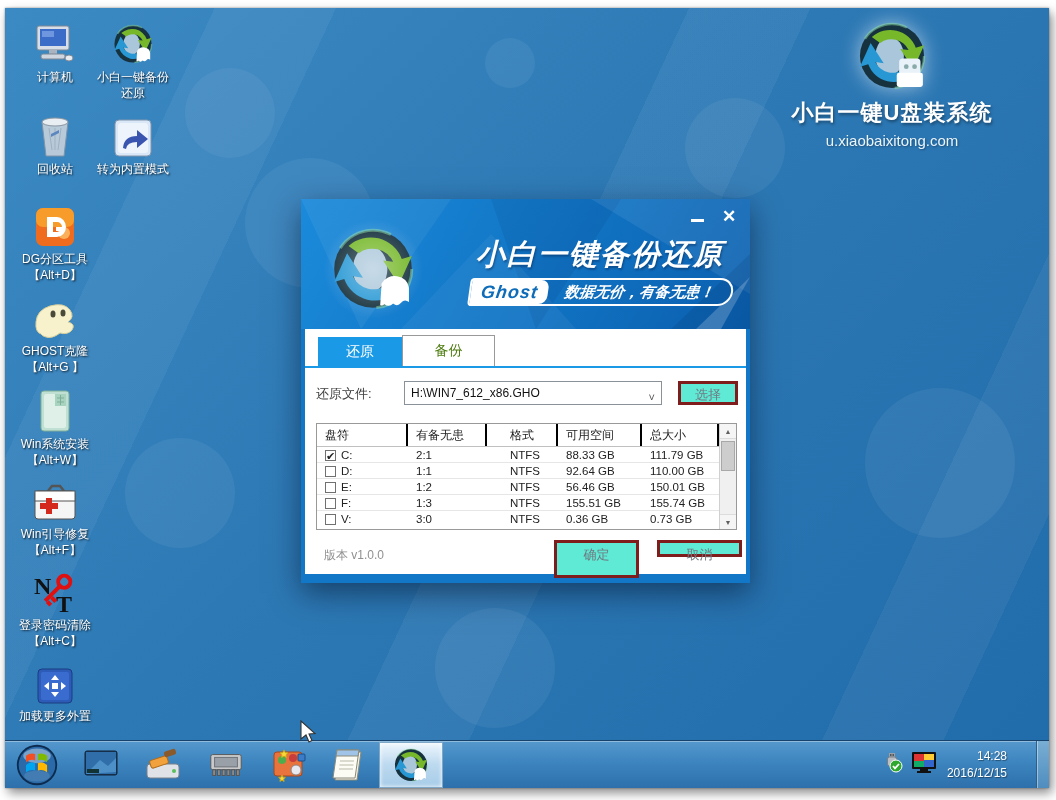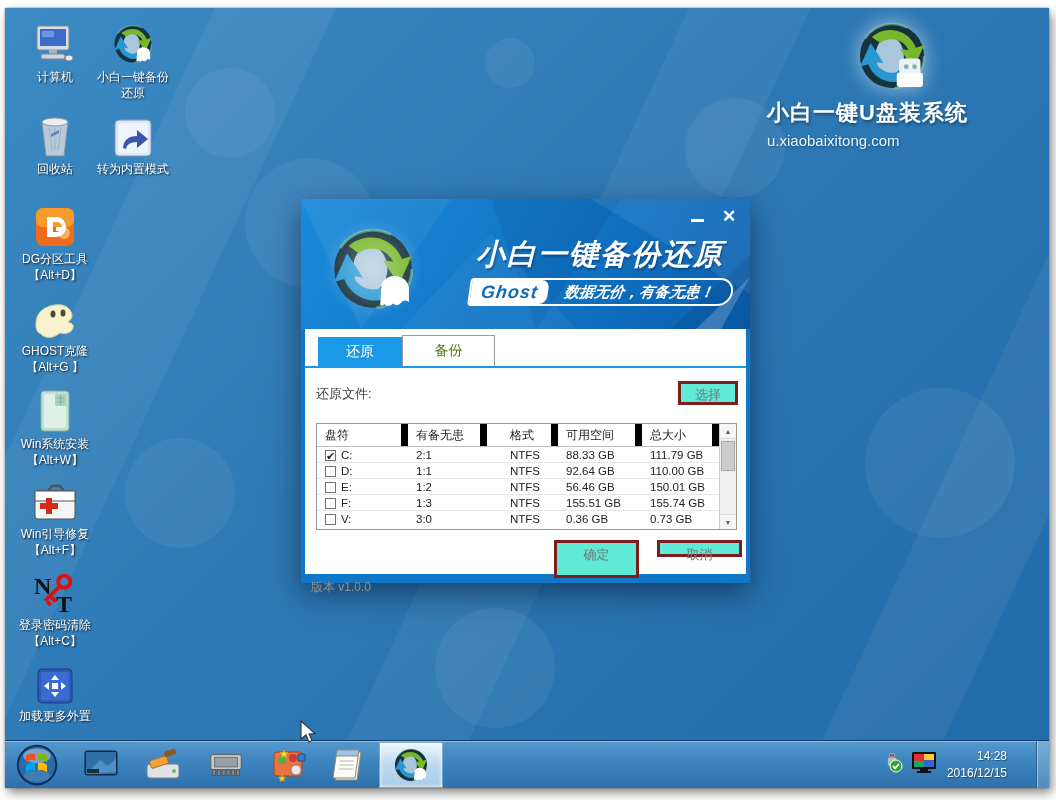--- a/index.html
+++ b/index.html
@@ -16,21 +16,21 @@
   .bokeh { position:absolute; border-radius:50%; background:rgba(255,255,255,.06); }
 
   
   .dicon { position:absolute; width:92px; text-align:center; cursor:pointer; }
   .dicon .ig { height:48px; display:flex; align-items:flex-end; justify-content:center; }
   .dicon .ig svg { display:block; }
   .dicon .lbl { margin-top:3px; font-size:12px; color:#fff; line-height:1.35;
                 white-space:pre-line; text-shadow:1px 1px 2px rgba(0,0,0,.85); }
 
   
-  .brand { position:absolute; right:32px; top:10px; width:250px; text-align:left; }
+  .brand { position:absolute; right:32px; top:10px; width:250px; text-align:center; }
   .brand .bicon { display:flex; justify-content:center; filter:drop-shadow(0 0 10px rgba(255,255,255,.55)); }
   .brand .btitle { margin-top:4px; font-size:22px; font-weight:bold; color:#fff;
                    letter-spacing:1px; text-shadow:1px 2px 3px rgba(0,0,0,.4); }
   .brand .burl { margin-top:4px; font-size:15px; color:#eaf4fb; text-shadow:1px 1px 2px rgba(0,0,0,.35); }
 
   
   .dialog { position:absolute; left:296px; top:191px; width:449px; height:384px;
             box-shadow:0 10px 28px rgba(0,10,30,.5); }
   .dhead { position:relative; height:130px; overflow:hidden;
            background:linear-gradient(120deg,#1b8ada 0%,#1174c4 55%,#0b5fae 100%); }
@@ -75,40 +75,40 @@
   .combo .arrow { position:absolute; right:6px; top:4px; color:#555; font-size:11px; }
   .btn { border:3px solid #7f1d1d; background:#5eead4; color:#707880; font-size:13px;
          text-align:center; cursor:pointer; }
   .selbtn { position:absolute; left:373px; top:0; width:60px; height:24px; line-height:22px; }
 
   .ptable { position:absolute; left:11px; top:94px; width:421px; height:107px;
             border:1px solid #999; display:flex; font-size:12px; color:#222; }
   .tcols { flex:1; display:flex; flex-direction:column; }
   .thead { display:flex; height:23px; line-height:23px; border-bottom:1px solid #c0c0c0;
            background:#fff; }
-  .thead .hc { border-right:7px solid #000000; padding-left:8px; }
+  .thead .hc { border-right:2px solid #000000; padding-left:8px; }
   .trow { display:flex; height:16px; line-height:16px; border-bottom:1px solid #e6e6e6;
           font-size:11.5px; align-items:center; }
   .trow:last-child { border-bottom:none; }
   .cell { padding-left:8px; overflow:hidden; white-space:nowrap; }
   .c1{width:91px;} .c2{width:79px;} .c3{width:56px;margin-left:15px;} .c4{width:84px;} .c5{flex:1;}
   .cbx { display:inline-block; width:11px; height:11px; border:1px solid #707070;
          background:#fff; margin:0 5px 0 8px; position:relative; vertical-align:-2px; }
   .cbx.on::after { content:"✔"; position:absolute; left:0; top:-3px; font-size:11px; color:#222; }
   .vscroll { width:17px; border-left:1px solid #d0d0d0; background:#f0f0f0;
              position:relative; }
   .sarr { position:absolute; left:0; width:16px; height:15px; background:#f5f5f5;
           color:#606060; font-size:7px; text-align:center; line-height:15px; cursor:pointer; }
   .sarr.up { top:0; border-bottom:1px solid #dcdcdc; }
   .sarr.dn { bottom:0; border-top:1px solid #dcdcdc; }
   .sthumb { position:absolute; left:1px; top:17px; width:14px; height:30px;
             background:#cdcdcd; border:1px solid #a8a8a8; cursor:pointer; }
 
   .dfoot { position:absolute; left:0; bottom:0; width:100%; height:40px; }
-  .version { position:absolute; left:6px; top:13px; font-size:12px; color:#909090;margin-top:32px; }
+  .version { position:absolute; left:19px; top:13px; font-size:12px; color:#909090; }
   .okbtn { position:absolute; left:249px; top:6px; width:85px; height:38px; line-height:23px; }
   .cancelbtn { position:absolute; left:352px; top:6px; width:85px; height:17px; line-height:23px; }
 
   
   .taskbar { position:absolute; left:0; bottom:0; width:100%; height:48px;
              background:linear-gradient(#5598cd 0%, #3d85bf 45%, #2d70ab 100%);
              border-top:1px solid #16426b; }
   .taskbar::before { content:""; position:absolute; top:0; left:0; right:0; height:1px;
                      background:rgba(255,255,255,.35); }
   .tbicon { position:absolute; top:6px; width:38px; height:36px; display:flex;
@@ -320,20 +320,24 @@
     </div>
 
     <div class="dbody">
       <div class="tabrow" id="tabrow">
           <div class="tab active">还原</div>
           <div class="tab idle">备份</div>
         </div>
 
       <div class="formrow">
         <span class="flabel">还原文件:</span>
+        <div class="combo">
+          <span>H:\WIN7_612_x86.GHO</span>
+          <span class="arrow">˅</span>
+        </div>
         <div class="btn selbtn">选择</div>
       </div>
 
       <div class="ptable">
         <div class="tcols">
           <div class="thead" id="thead">
               <div class="hc cell c1">盘符</div>
               <div class="hc cell c2">有备无患</div>
               <div class="hc cell c3">格式</div>
               <div class="hc cell c4">可用空间</div>

